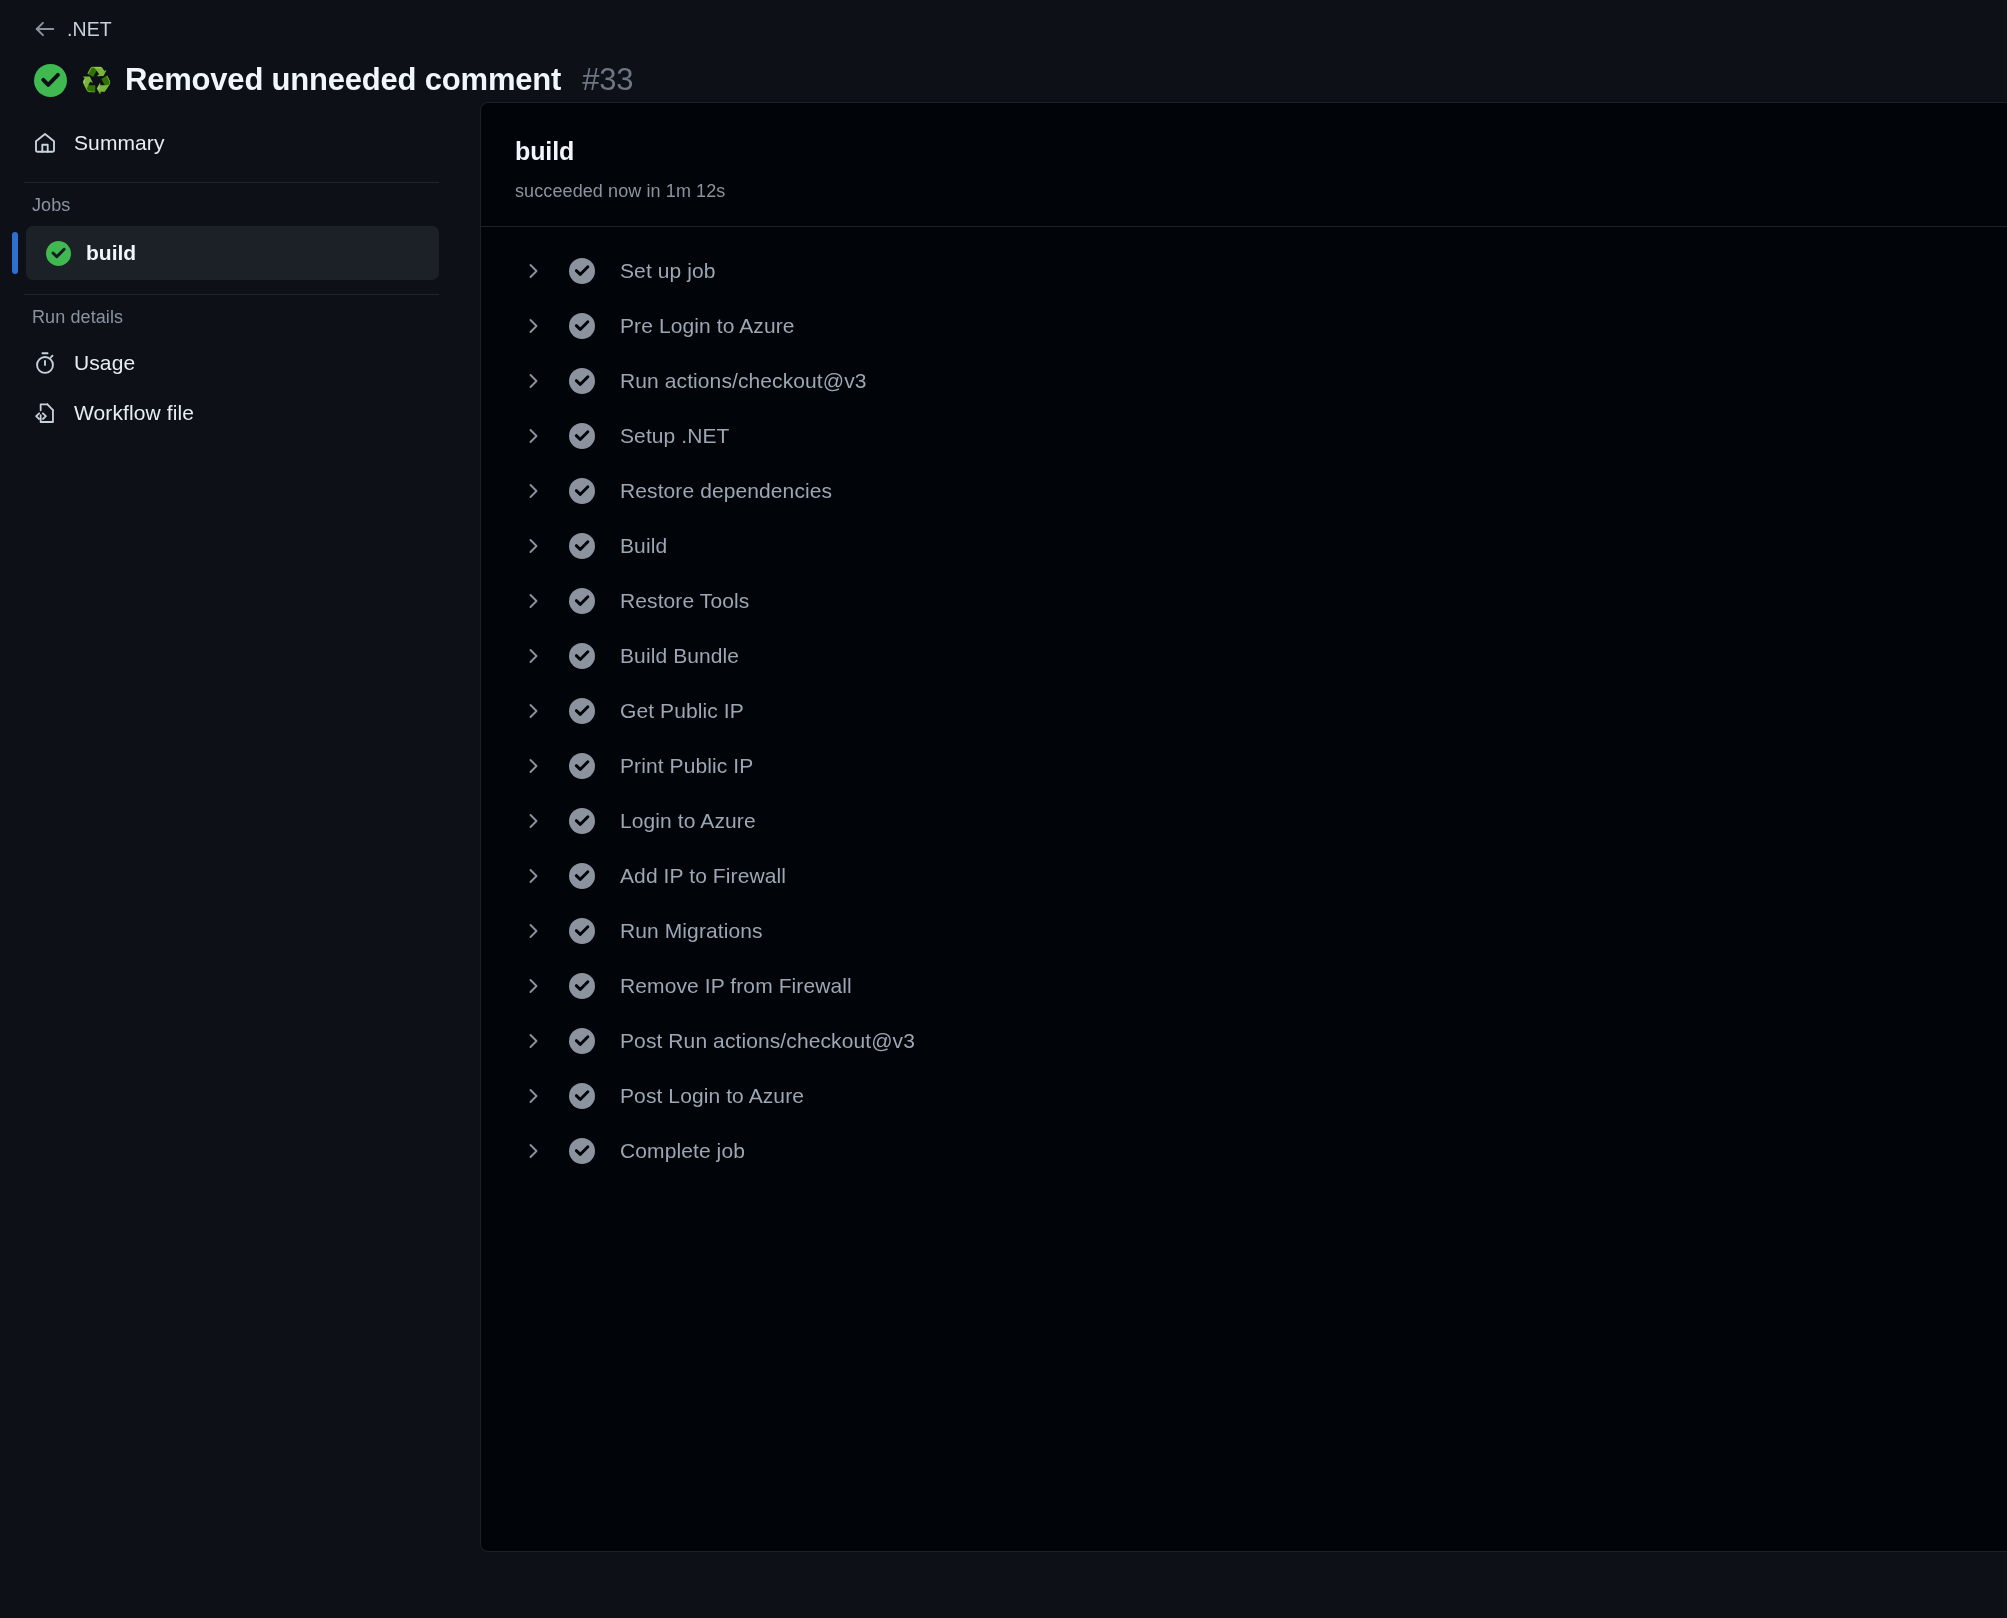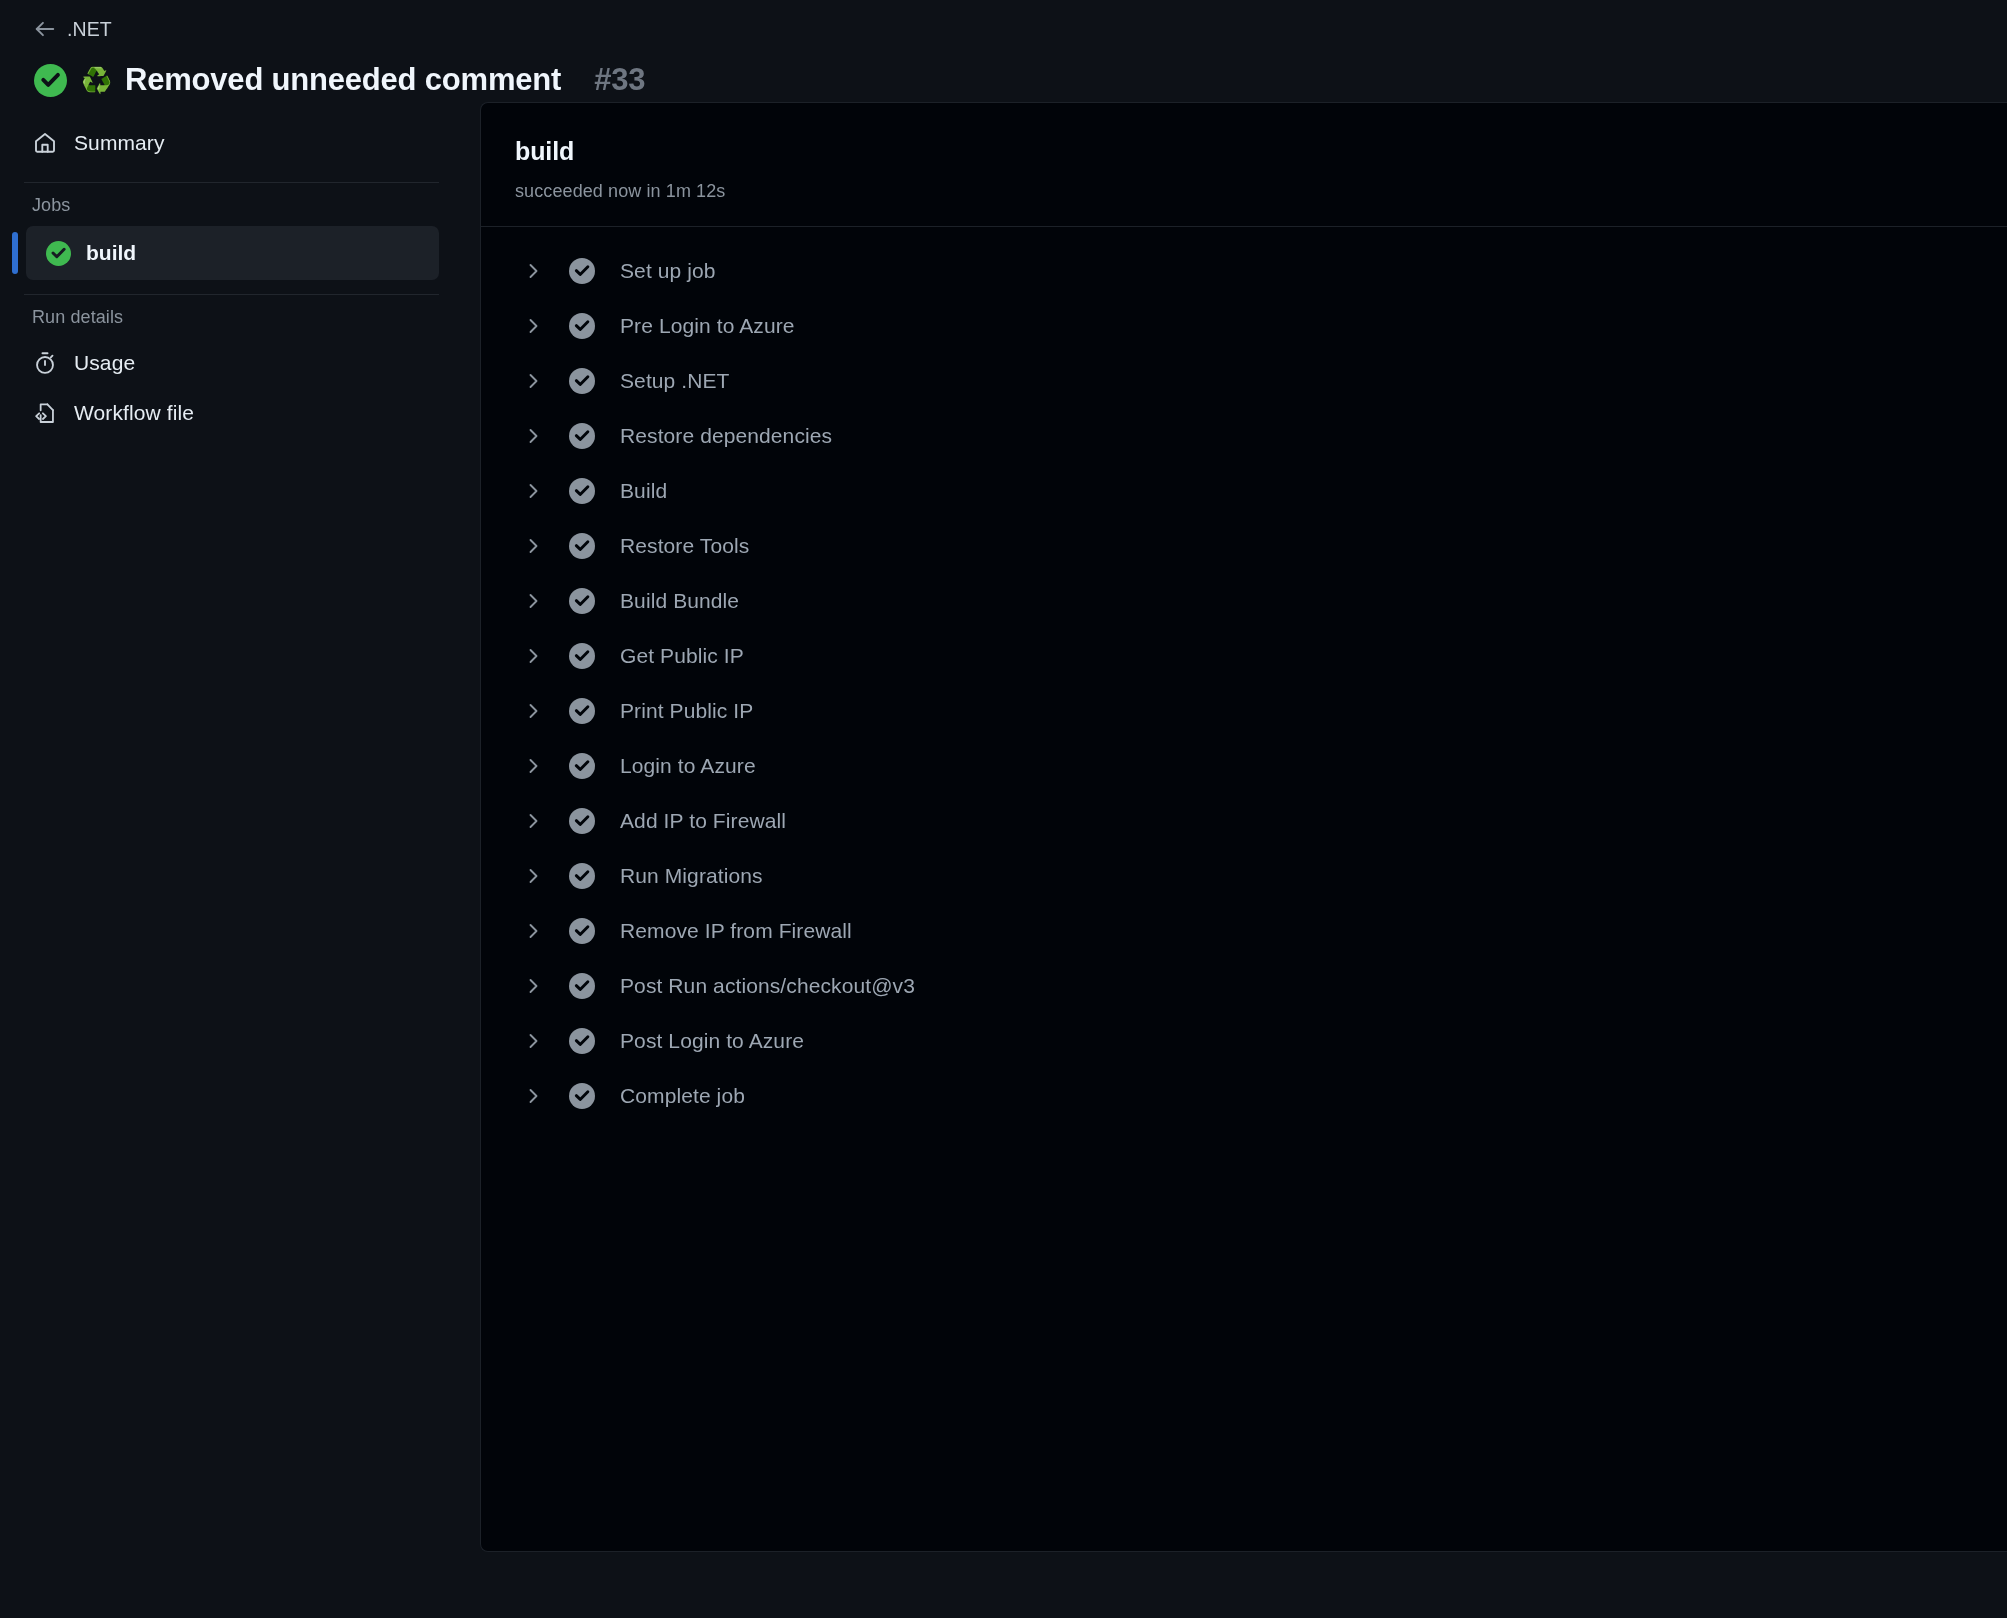--- a/index.html
+++ b/index.html
@@ -76,23 +76,23 @@
 
   .run-title {
     font-size: 31px;
     font-weight: bold;
     color: #f0f6fc;
     letter-spacing: -0.2px;
   }
 
   .run-number {
     font-size: 31px;
-    font-weight: bold;
+    font-weight: normal;
     color: #6e7681;
-    margin-left: 19px;
+    margin-left: 7px;
     letter-spacing: -0.2px;
   }
 
   
   .body-area {
     display: flex;
     align-items: flex-start;
     margin-top: 16px;
   }
 
@@ -374,20 +374,34 @@
     </span>
     <span class="step-status">
       <svg width="26" height="26" viewBox="0 0 16 16">
         <circle cx="8" cy="8" r="8" fill="#8b949e"></circle>
         <path d="M11.6 5.4L6.9 10.1 4.5 7.8" fill="none" stroke="#010409" stroke-width="1.8" stroke-linecap="round" stroke-linejoin="round"></path>
       </svg>
     </span>
     <span class="step-label">Pre Login to Azure</span>
   </div>
 
+  <div class="step-row">
+    <span class="step-chevron">
+      <svg width="20" height="20" viewBox="0 0 16 16" fill="none" stroke="currentColor" stroke-width="1.5" stroke-linecap="round" stroke-linejoin="round">
+        <path d="M6 3.2L10.8 8 6 12.8"></path>
+      </svg>
+    </span>
+    <span class="step-status">
+      <svg width="26" height="26" viewBox="0 0 16 16">
+        <circle cx="8" cy="8" r="8" fill="#8b949e"></circle>
+        <path d="M11.6 5.4L6.9 10.1 4.5 7.8" fill="none" stroke="#010409" stroke-width="1.8" stroke-linecap="round" stroke-linejoin="round"></path>
+      </svg>
+    </span>
+    <span class="step-label">Run actions/checkout@v3</span>
+  </div>
 
   <div class="step-row">
     <span class="step-chevron">
       <svg width="20" height="20" viewBox="0 0 16 16" fill="none" stroke="currentColor" stroke-width="1.5" stroke-linecap="round" stroke-linejoin="round">
         <path d="M6 3.2L10.8 8 6 12.8"></path>
       </svg>
     </span>
     <span class="step-status">
       <svg width="26" height="26" viewBox="0 0 16 16">
         <circle cx="8" cy="8" r="8" fill="#8b949e"></circle>

